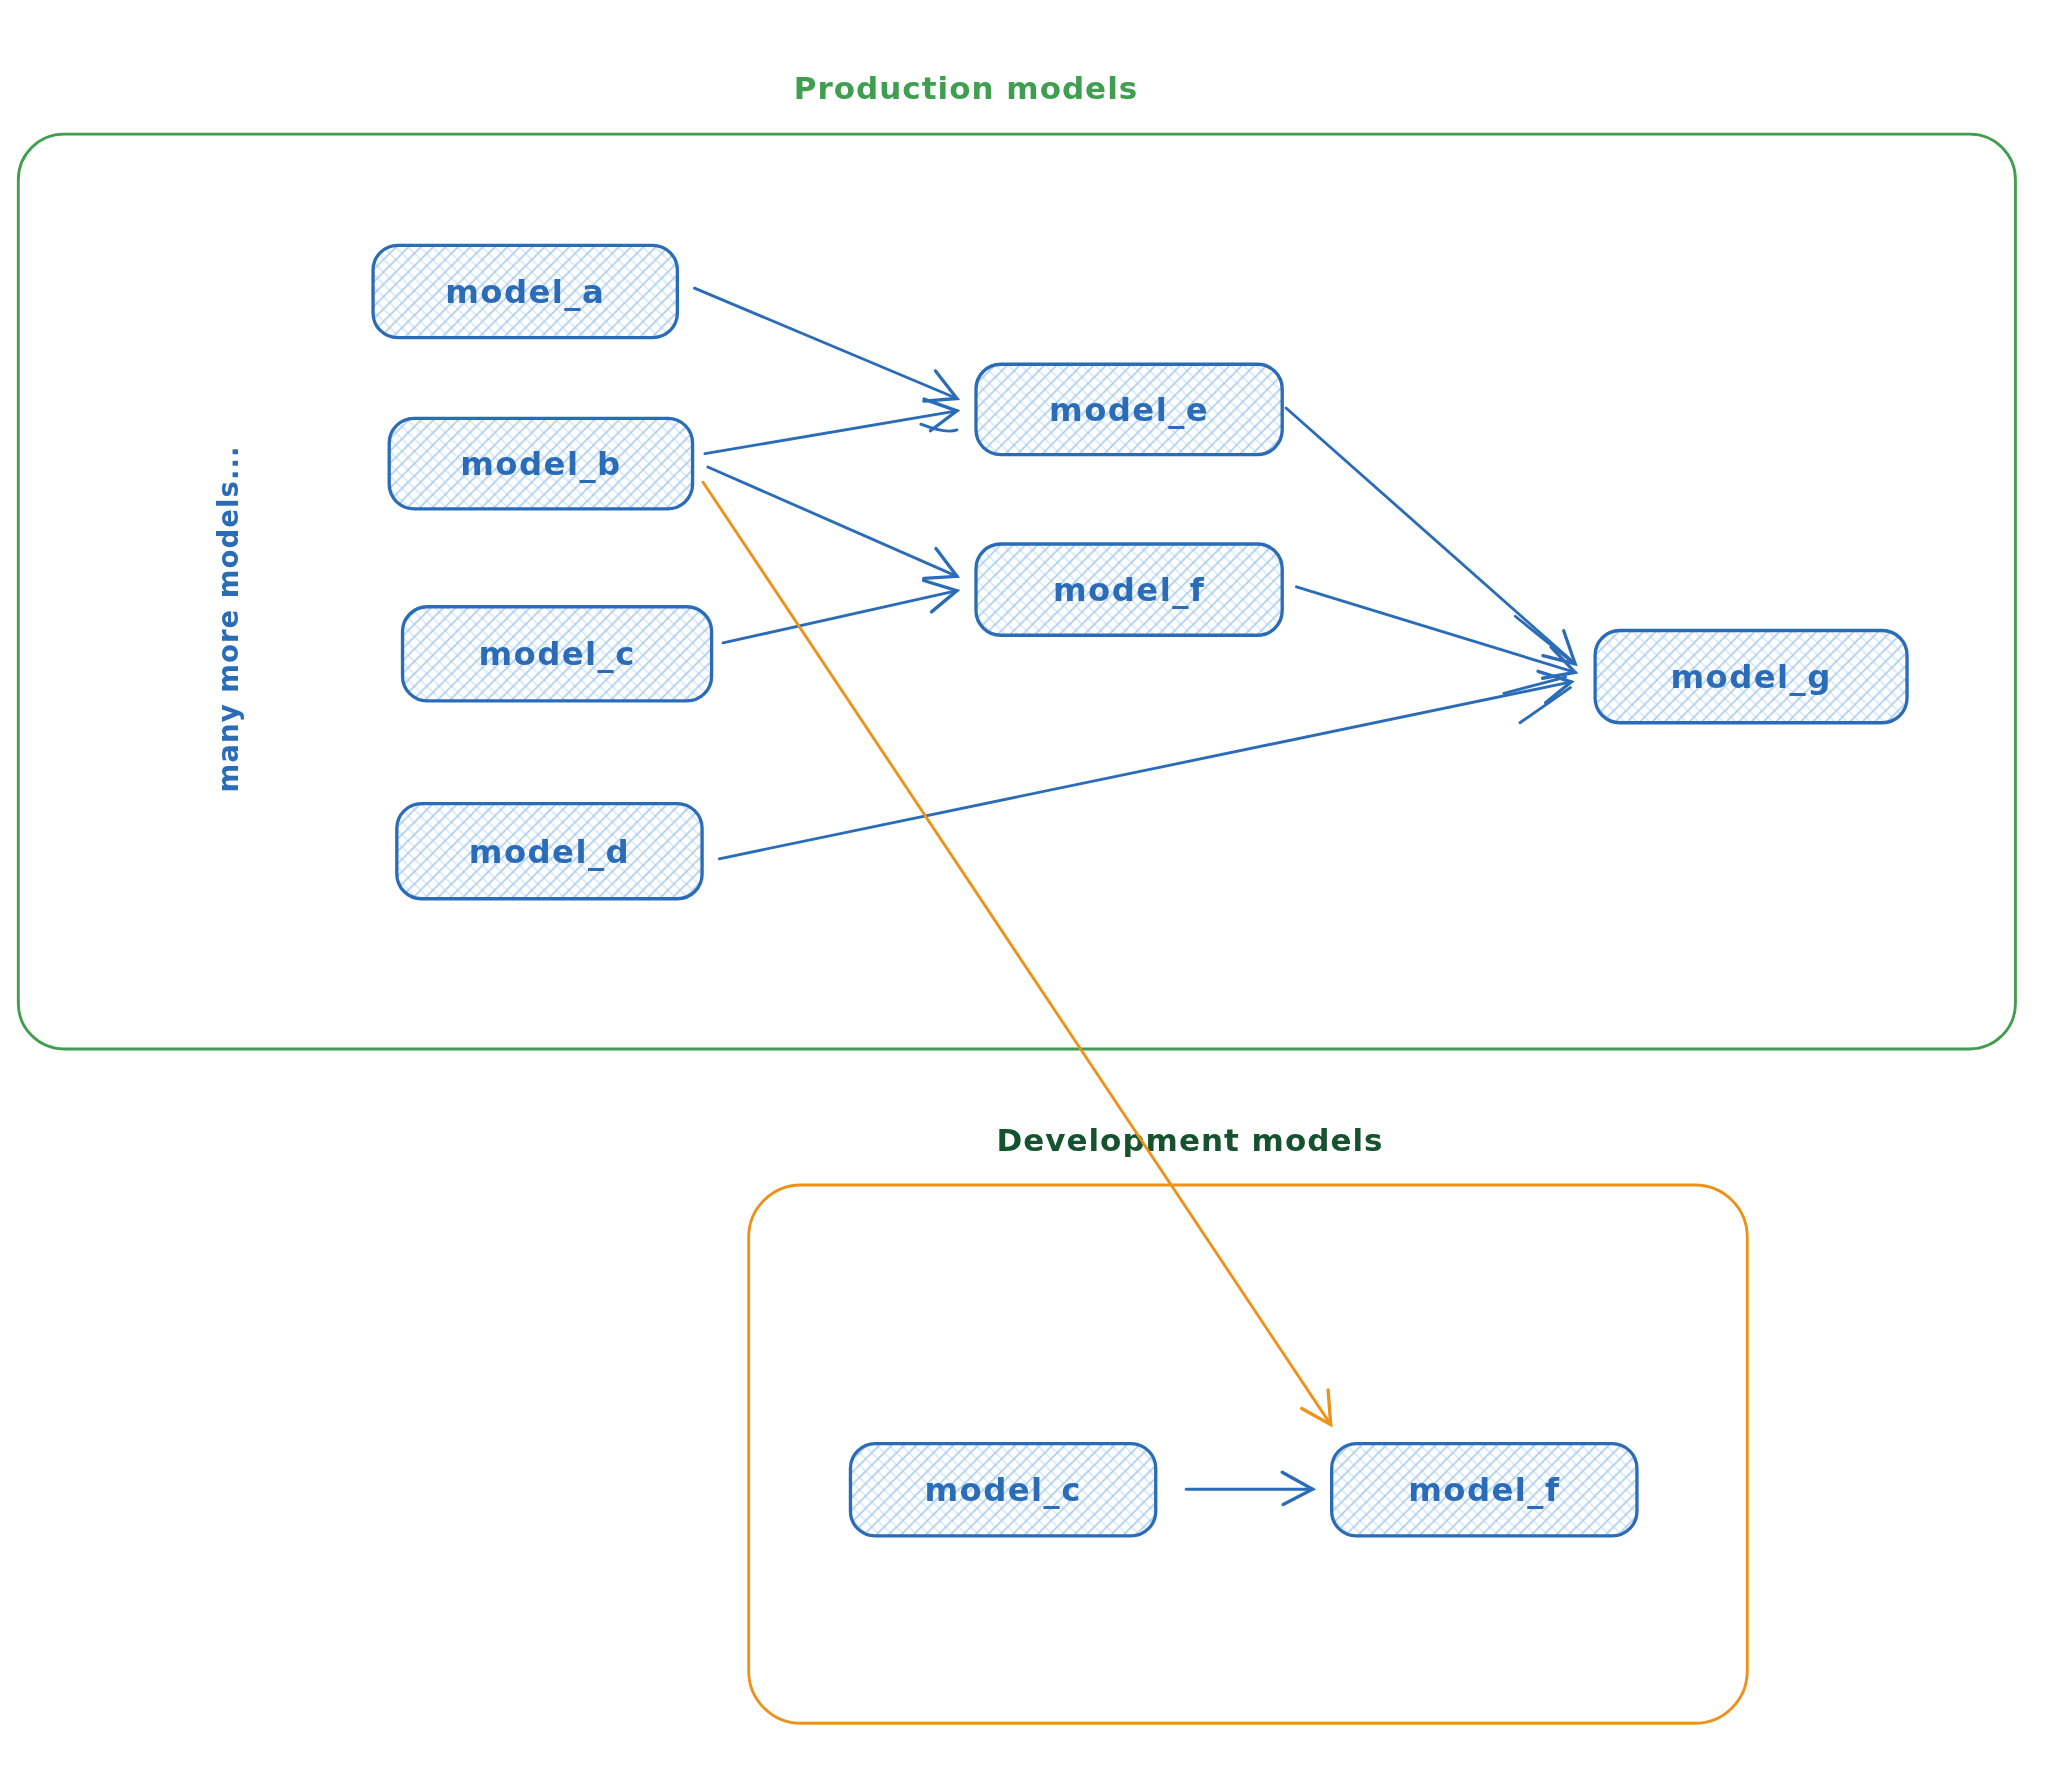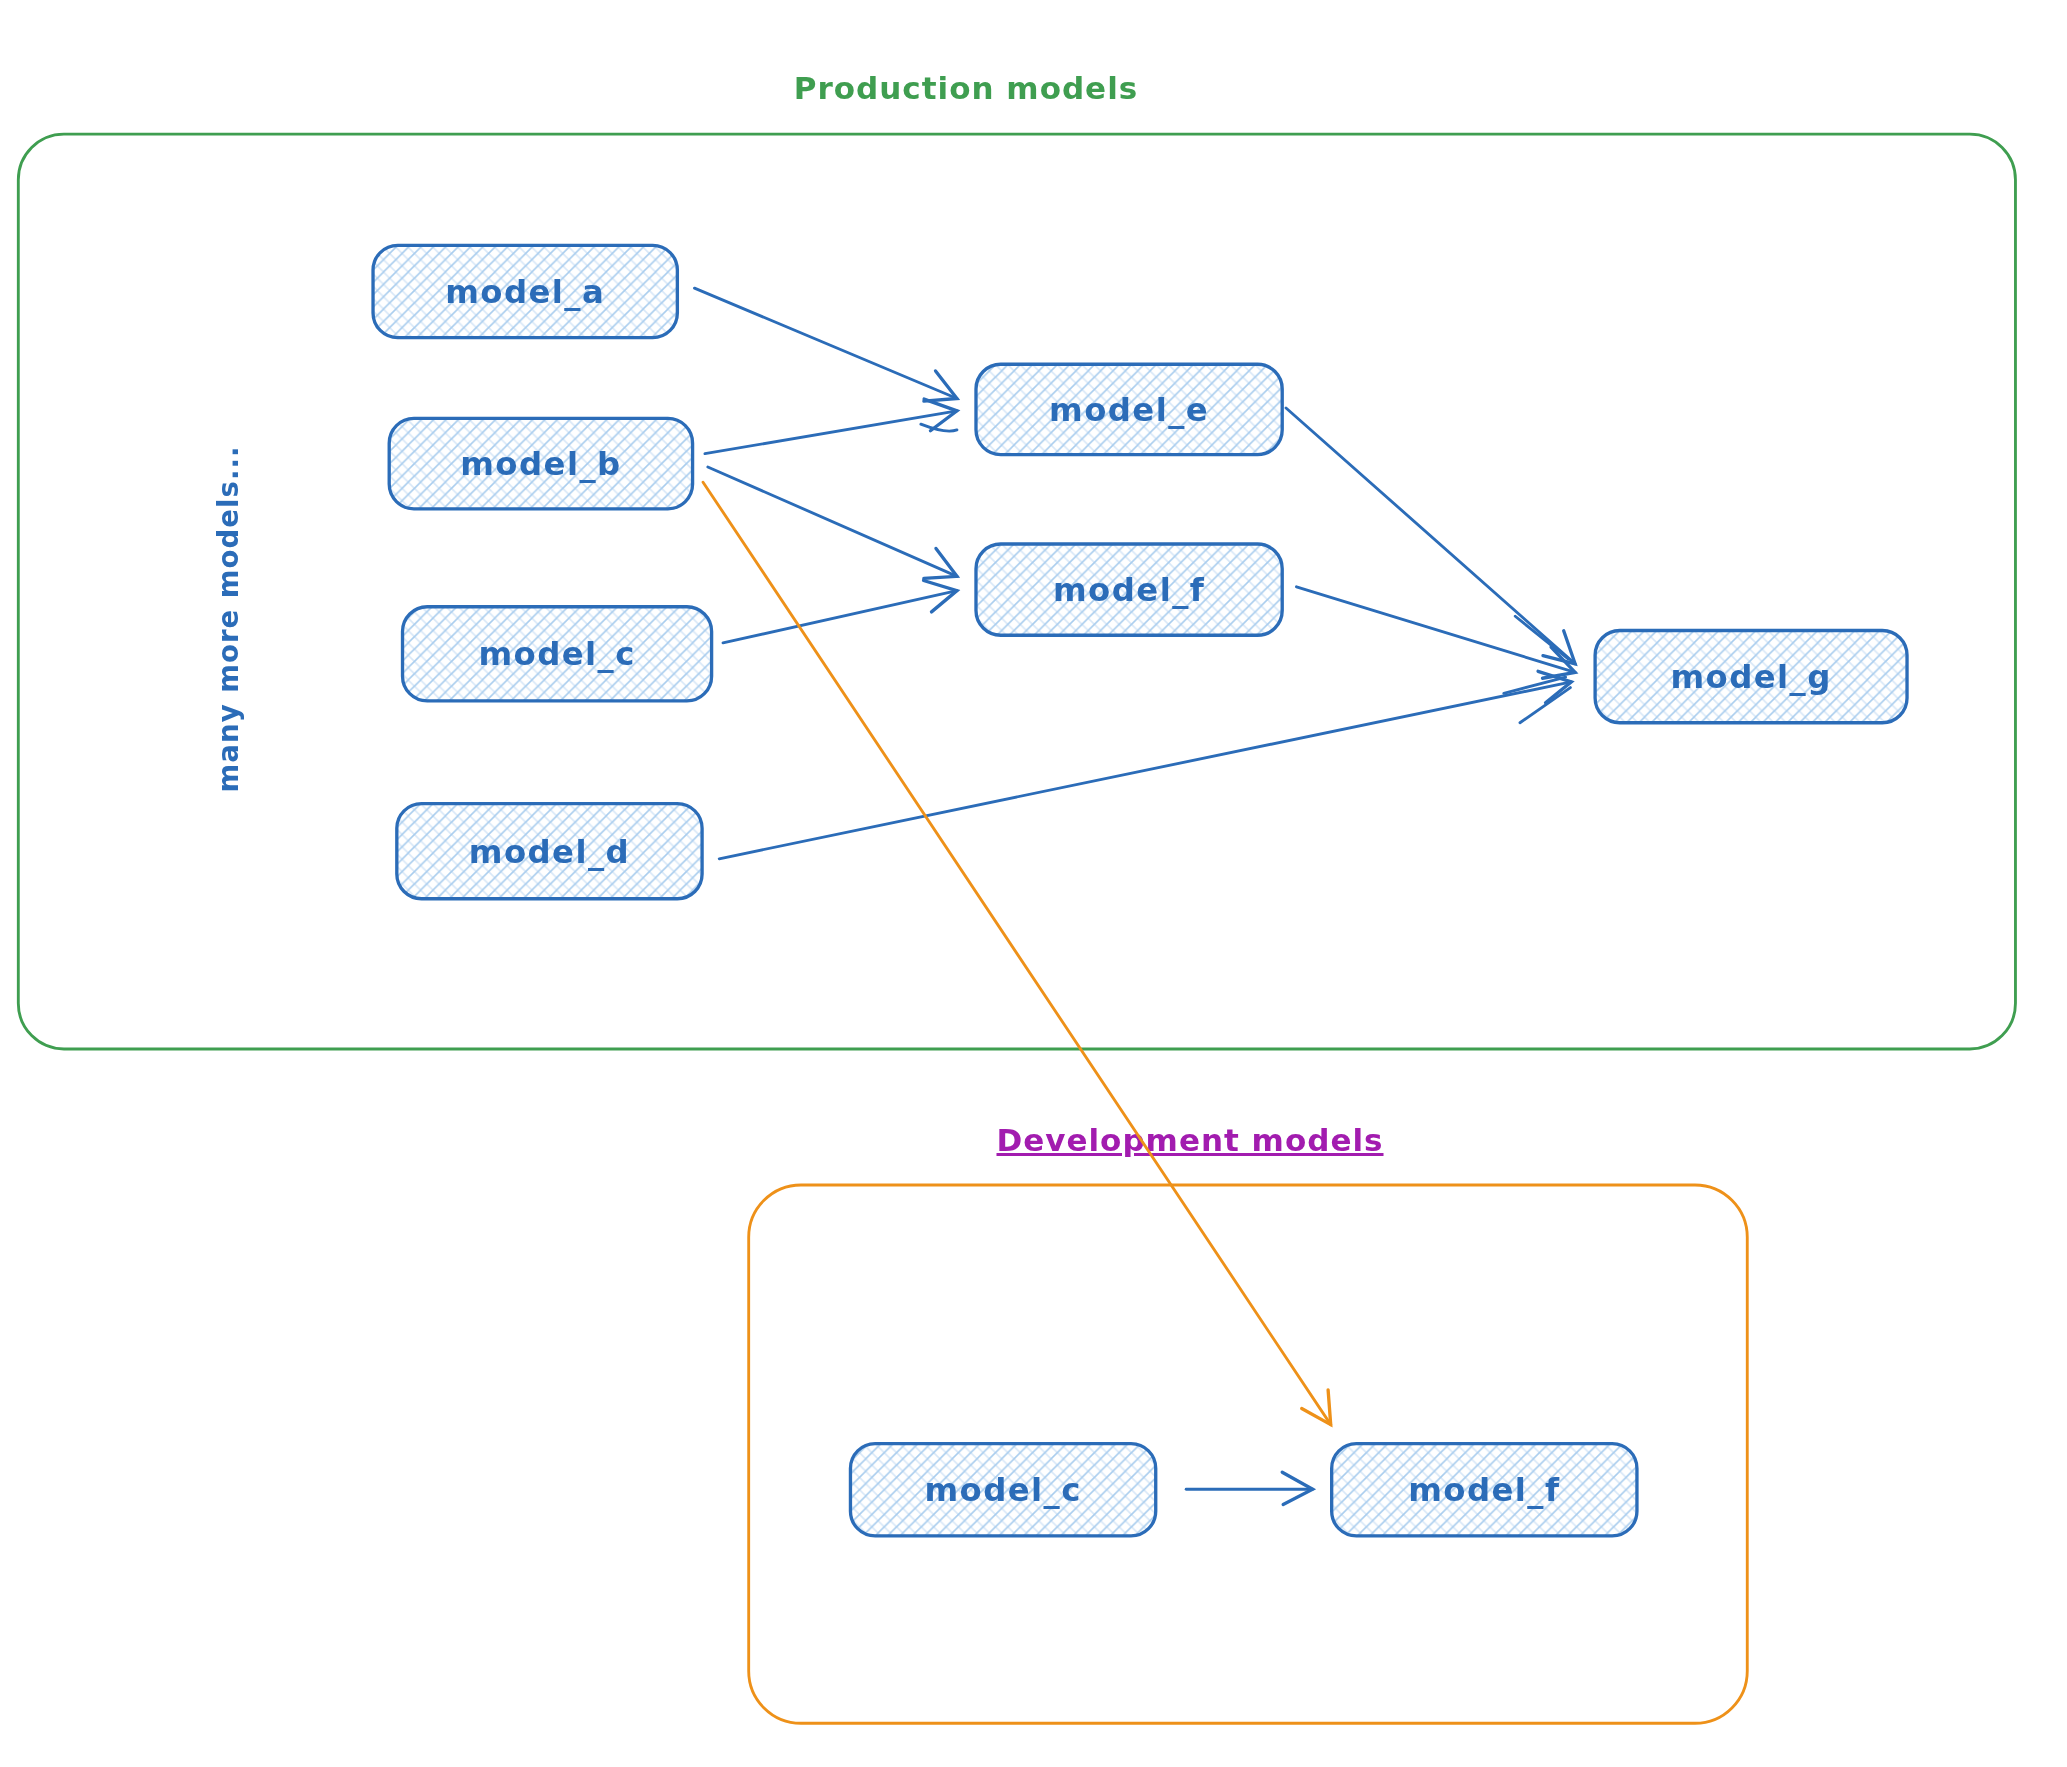--- a/index.html
+++ b/index.html
@@ -24,21 +24,21 @@
     font-size:34px; font-weight:600; letter-spacing:1.5px;
   }
 </style>
 </head>
 <body>
 
 <div id="canvas">
 
   <div class="title-layer">
     <div class="title" id="production-title" style="color: rgb(63, 158, 80);">Production models</div>
-    <div class="title" id="development-title" style="color: #a21caf; text-decoration: underline;">Development models</div>
+    <div class="title" id="development-title" style="color: #14532d;">Development models</div>
     <div id="side-note" style="color: rgb(43, 108, 184);">many more models...</div>
   </div>
 
   <svg id="scene" width="2068" height="1767" viewBox="0 0 2174 1858">
     <defs>
       <pattern id="xhatch" width="13" height="13" patternUnits="userSpaceOnUse">
         <rect x="0" y="0" width="13" height="13" fill="#ffffff"></rect>
         <path id="hatch-line-light" d="M0,0 L13,13 M-3.25,9.75 L3.25,16.25 M9.75,-3.25 L16.25,3.25" fill="none" stroke="#d8e8f8" stroke-width="1.6"></path>
         <path id="hatch-line-dark" d="M0,13 L13,0 M-3.25,3.25 L3.25,-3.25 M9.75,16.25 L16.25,9.75" fill="none" stroke="#a9cdee" stroke-width="1.6"></path>
       </pattern>

